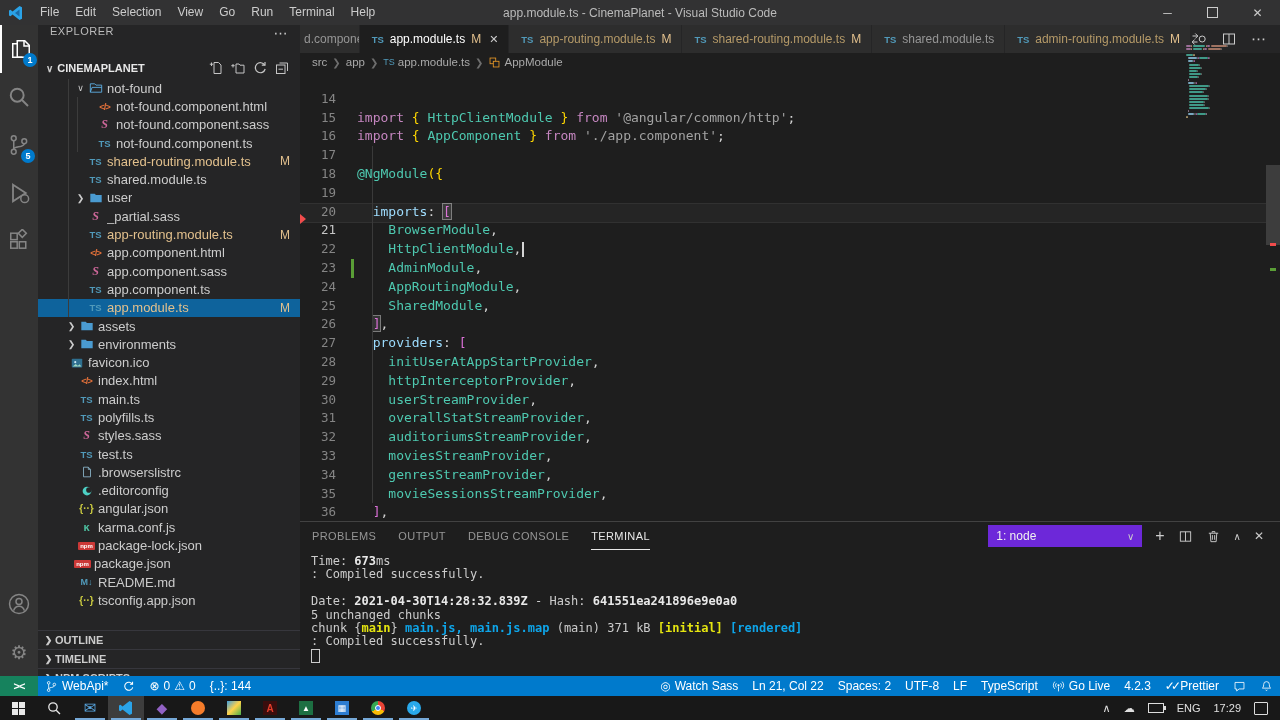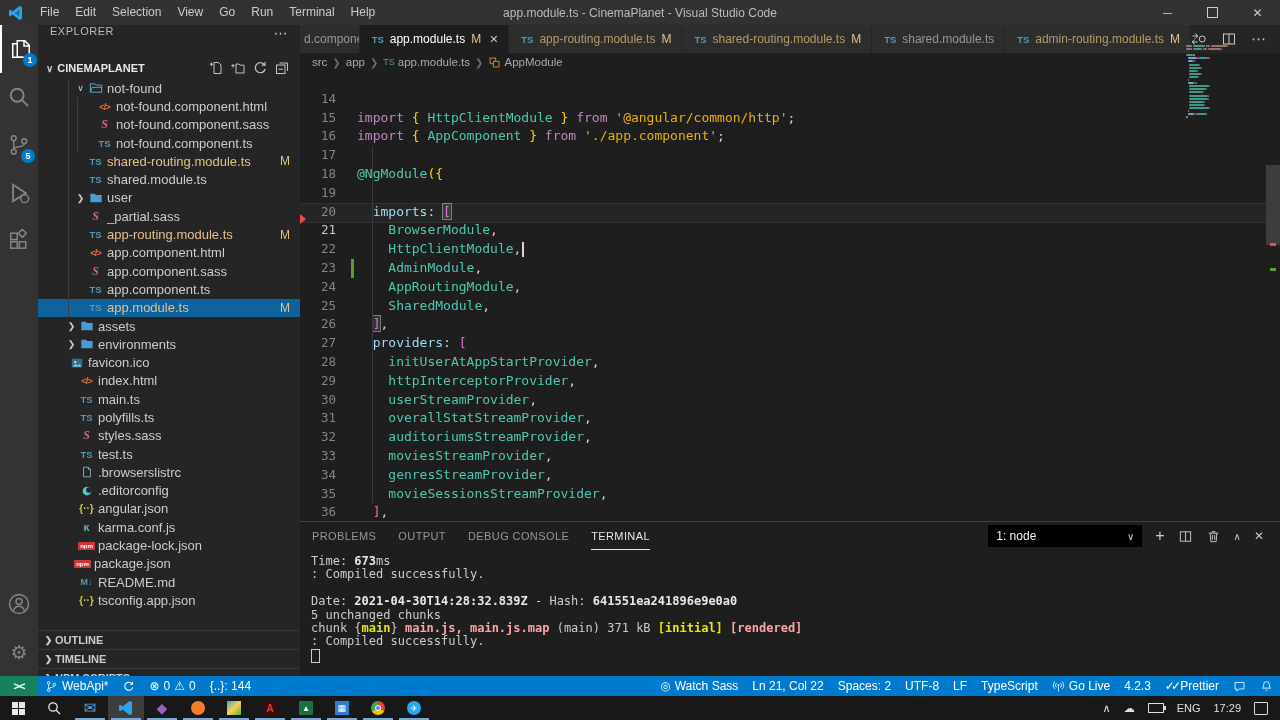--- a/index.html
+++ b/index.html
@@ -61,47 +61,47 @@
   #tab-actions{margin-left:auto;display:flex;align-items:center;gap:14px;padding-right:14px;color:#cccccc;}
   #tab-actions svg{width:16px;height:16px;}
   #breadcrumb{position:absolute;left:0;top:28px;width:980px;height:18px;display:flex;align-items:center;font-size:11.5px;color:#a9a9a9;padding-left:12px;}
   .bc-sep{margin:0 5px;color:#6e6e6e;font-size:10px;}
   .bc-item{display:flex;align-items:center;gap:3px;}
   #code{position:absolute;left:0;top:46px;width:980px;height:450px;font-family:"DejaVu Sans Mono",monospace;font-size:13px;}
   .cline{position:absolute;left:0;width:980px;height:18.8px;line-height:18.8px;white-space:pre;}
   .lnum{position:absolute;left:0;width:36px;text-align:right;color:#858585;font-size:12.5px;}
   .lnum.cur{color:#c6c6c6;}
   .ltext{position:absolute;left:57px;}
-  .tk-kw{color:#c586c0;}.tk-ty{color:#4ec9b0;}.tk-pr{color:#9cdcfe;}.tk-st{color:#eab308;}
+  .tk-kw{color:#c586c0;}.tk-ty{color:#4ec9b0;}.tk-pr{color:#9cdcfe;}.tk-st{color:#a3a3a3;}
   .tk-d{color:#d4d4d4;}.tk-b1{color:#ffd700;}.tk-b2{color:#da70d6;}
   .tk-match{outline:1px solid #7a7a7a;background:rgba(120,120,120,.25);}
   .curline{position:absolute;left:0;width:966px;height:18.8px;background:rgba(255,255,255,.035);border-top:1px solid rgba(255,255,255,.06);border-bottom:1px solid rgba(255,255,255,.06);}
   .cursor-caret{display:inline-block;width:1.5px;height:15px;background:#d4d4d4;vertical-align:middle;margin-left:1px;}
   .gut-add{position:absolute;left:51px;width:3px;height:18.8px;background:#5a9e36;}
   .gut-del{position:absolute;left:0;width:0;height:0;border-left:6px solid #f14c4c;border-top:5px solid transparent;border-bottom:5px solid transparent;}
   #minimap{position:absolute;right:18px;top:20px;width:78px;height:160px;opacity:.9;}
   .mm-row{position:relative;height:3.1px;}
   .mm-bar{position:absolute;top:0;height:2px;border-radius:1px;opacity:.8;}
   #scrollbar{position:absolute;right:0;top:0;width:14px;height:496px;}
   #scroll-thumb{position:absolute;right:0;top:140px;width:14px;height:80px;background:rgba(121,121,121,.35);}
   .ovr-mark{position:absolute;right:4px;width:6px;height:3px;}
   
   #panel{position:absolute;left:300px;top:521px;width:980px;height:155px;background:#1e1e1e;border-top:1px solid #424242;}
   #panel-head{height:28px;display:flex;align-items:center;padding-left:12px;}
   .ptab{font-size:11px;color:#969696;margin-right:22px;letter-spacing:.4px;line-height:26px;}
   .ptab.active{color:#e7e7e7;border-bottom:1px solid #e7e7e7;}
   #panel-right{margin-left:auto;display:flex;align-items:center;gap:13px;padding-right:16px;color:#cccccc;}
-  #term-select{width:138px;height:22px;background:#000000;color:#f0f0f0;font-size:12px;display:flex;align-items:center;padding:0 8px;}
+  #term-select{width:138px;height:22px;background:#6d28d9;color:#f0f0f0;font-size:12px;display:flex;align-items:center;padding:0 8px;}
   #term-select .chev{margin-left:auto;font-size:10px;color:#cccccc;}
   #panel-right svg{width:15px;height:15px;}
   #term{position:absolute;left:11px;top:33px;font-family:"DejaVu Sans Mono",monospace;font-size:12px;color:#cccccc;}
   .tline{height:13.4px;line-height:13.4px;white-space:pre;}
   .tb{font-weight:bold;color:#e9e9e9;}
   .ty2{font-weight:bold;color:#e5e510;}
-  .tg{font-weight:bold;color:#fca5a5;}
+  .tg{font-weight:bold;color:#0ea5e9;}
   .term-cursor{display:inline-block;width:7px;height:12px;border:1px solid #cccccc;vertical-align:text-bottom;}
   
   #statusbar{position:absolute;left:0;top:676px;width:1280px;height:20px;background:#007acc;display:flex;align-items:center;color:#ffffff;font-size:12px;}
   #remote{width:38px;height:20px;background:#16825d;display:flex;align-items:center;justify-content:center;font-weight:bold;font-size:11px;letter-spacing:-1px;}
   .st-item{display:flex;align-items:center;gap:4px;padding:0 7px;height:20px;white-space:nowrap;}
   .st-item svg{width:13px;height:13px;}
   #st-right{margin-left:auto;display:flex;}
   .st-glyph{font-size:12px;}
   
   #taskbar{position:absolute;left:0;top:696px;width:1280px;height:24px;background:#181818;display:flex;align-items:center;}

